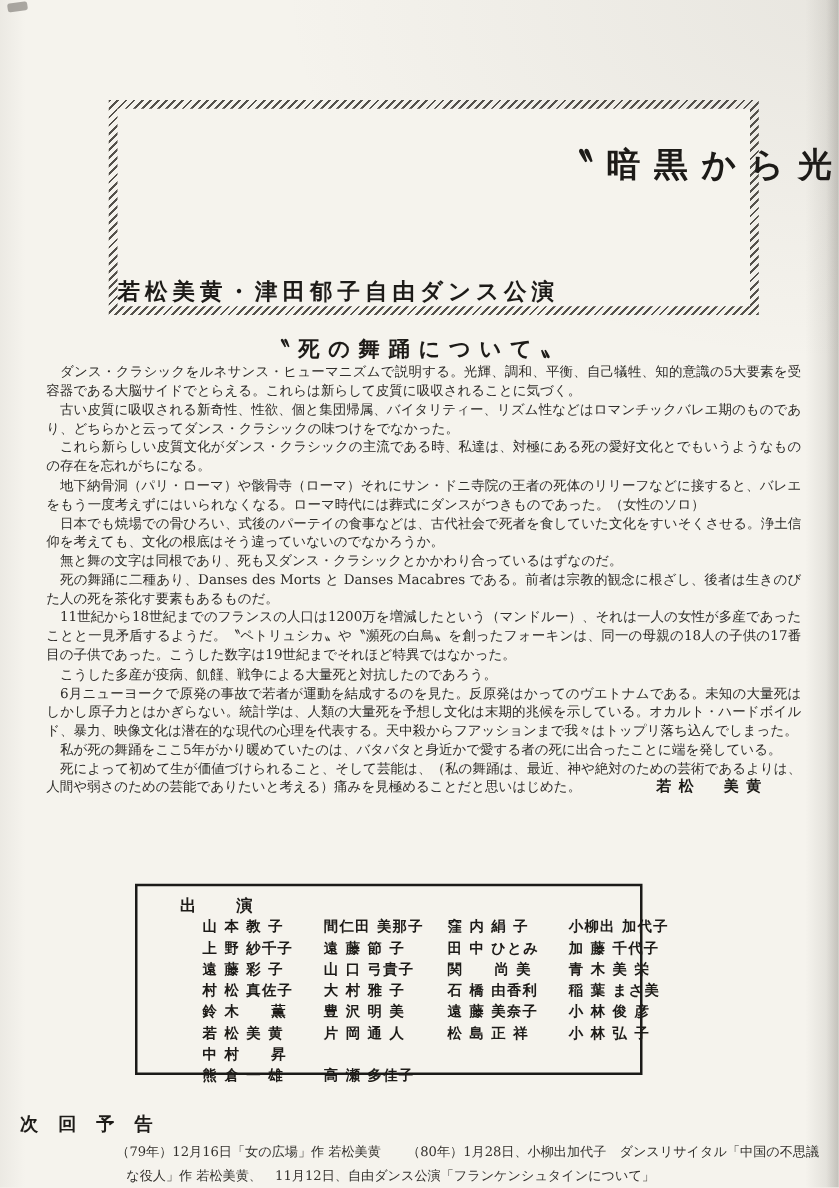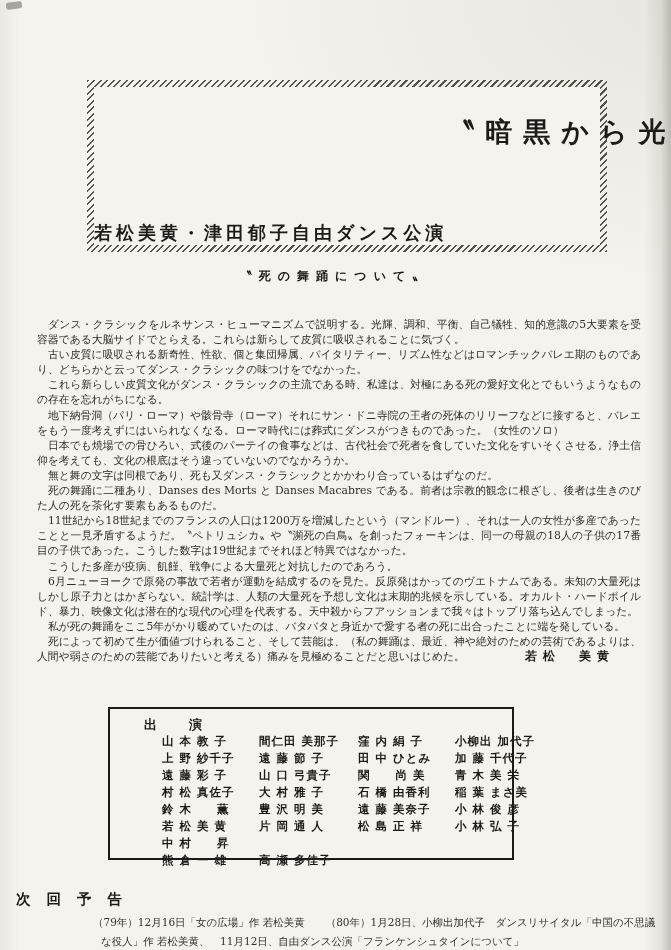--- a/index.html
+++ b/index.html
@@ -30,24 +30,24 @@
   .main-title{font-size:27px;font-weight:bold;letter-spacing:11px;white-space:nowrap;}
   .festival{font-size:12px;font-weight:bold;line-height:1.45;letter-spacing:1px;text-align:left;}
   .date-venue{margin-top:9px;align-self:flex-start;margin-left:128px;text-align:left;}
   .perf-date{font-size:16px;font-weight:bold;letter-spacing:2.5px;white-space:nowrap;}
   .perf-venue{font-size:13.5px;font-weight:bold;letter-spacing:11px;margin-top:7px;white-space:nowrap;}
 
   
   .essay-heading{
     position:absolute;left:0;top:268px;width:671px;text-align:center;
     font-family:"DejaVu Sans","Liberation Sans",sans-serif;
-    font-size:12px;font-weight:bold;letter-spacing:7px;color:#1d1b18;white-space:nowrap;
+    font-size:17px;font-weight:bold;letter-spacing:7px;color:#1d1b18;white-space:nowrap;
   }
   .essay{
-    position:absolute;left:37px;top:317px;width:604px;
+    position:absolute;left:37px;top:290px;width:604px;
     font-size:10.8px;line-height:15.1px;text-align:justify;color:#2e2c29;
   }
   .essay p{margin:0;text-indent:11px;}
   .signature{
     margin-top:-15px;text-align:right;padding-right:26px;
     font-size:12px;font-weight:bold;letter-spacing:6px;
     font-family:"DejaVu Sans","Liberation Sans",sans-serif;color:#1d1b18;
   }
 
   

